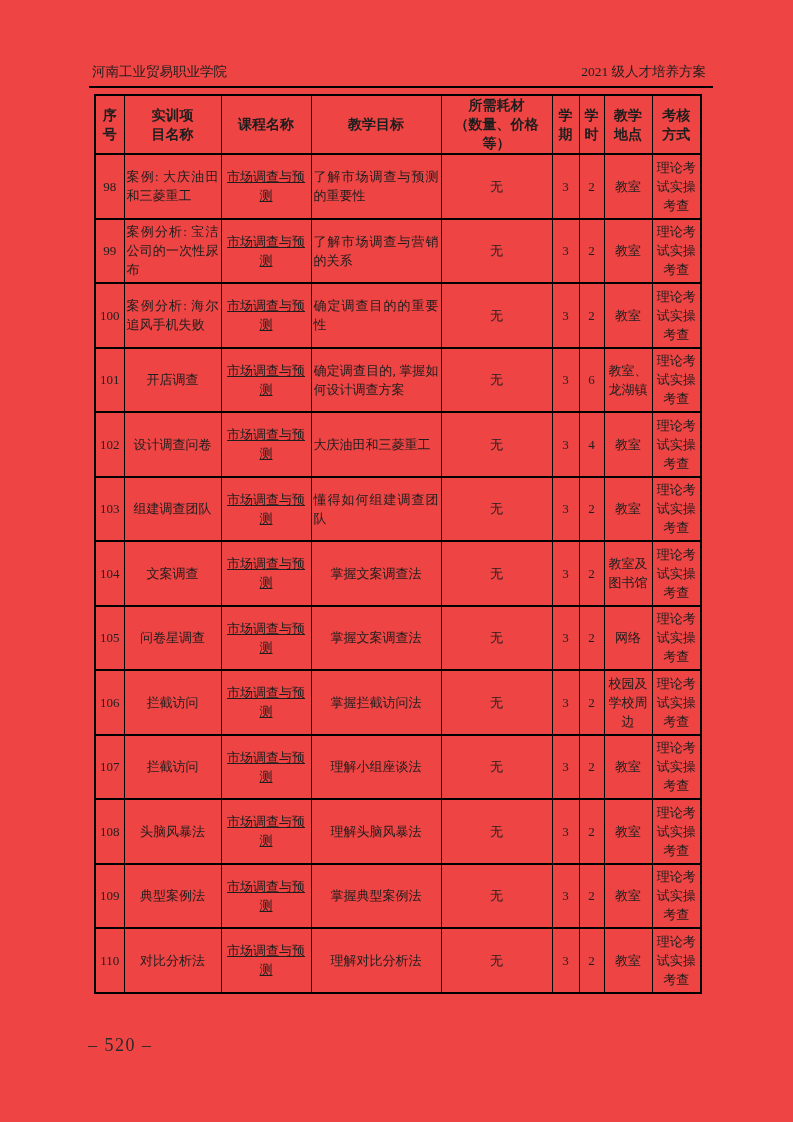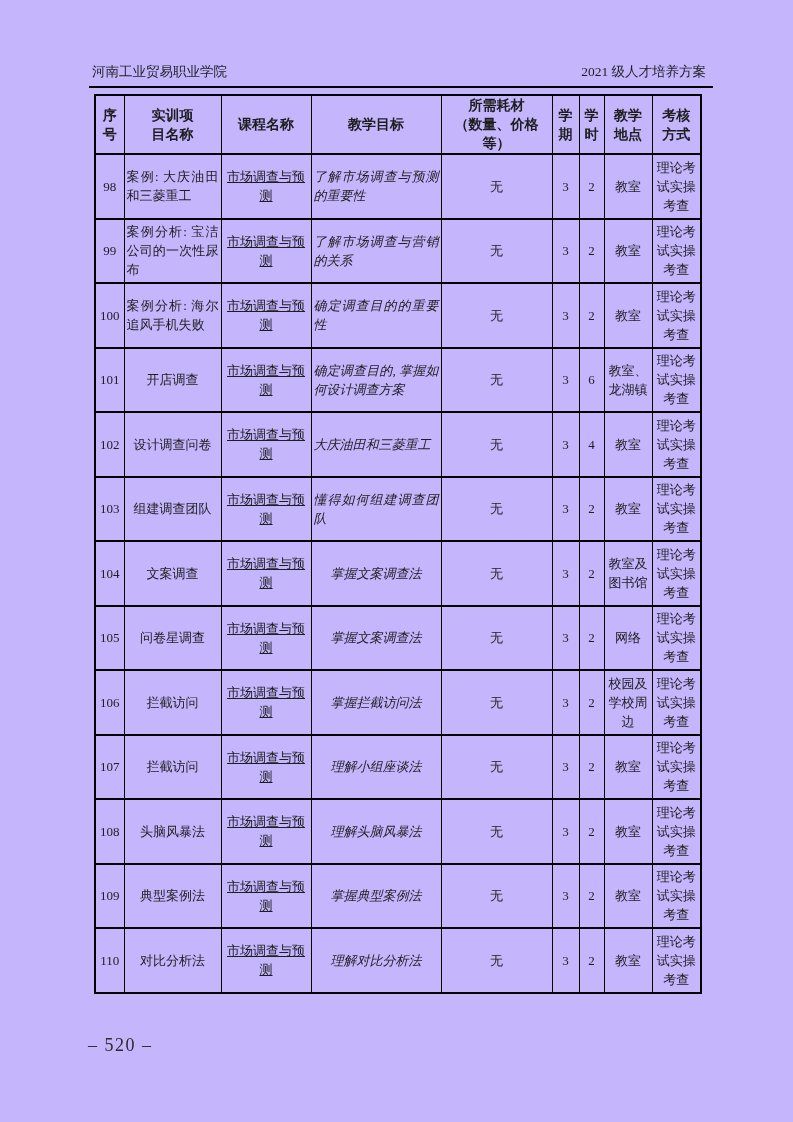--- a/index.html
+++ b/index.html
@@ -1,21 +1,21 @@
 <!DOCTYPE html>
 <html><head>
 <meta charset="utf-8">
 <style>
   * { margin: 0; padding: 0; box-sizing: border-box; }
   html, body { background: #ffffff; }
   .page {
     position: relative;
     width: 793px;
     height: 1122px;
-    background: #c4b5fd;
+    background: #ef4444;
     font-family: "Liberation Serif", "DejaVu Serif", serif;
     color: #1e1e1e;
     overflow: hidden;
   }
   .doc-header {
     position: absolute;
     top: 64px;
     left: 92px;
     width: 614px;
     display: flex;
@@ -63,21 +63,21 @@
   table.training-table td {
     font-size: 13px;
     line-height: 19px;
     text-align: center;
     padding: 0 2px;
   }
   td.col-seq { padding: 0 1px; }
   td.col-name { padding: 0 2px; }
   td.col-name.long { text-align: justify; text-align-last: left; }
   td.col-course { text-align: left; padding: 0 2px; text-decoration: underline; }
-  td.col-goal { padding: 0 8px; font-style: italic; }
+  td.col-goal { padding: 0 8px; }
   td.col-goal.long { text-align: justify; text-align-last: left; }
   td.col-assessment { text-align: left; padding: 0 2px; }
   .page-footer {
     position: absolute;
     top: 1035px;
     left: 88px;
     font-size: 18px;
     letter-spacing: 1.5px;
     color: #2a2a2a;
   }

